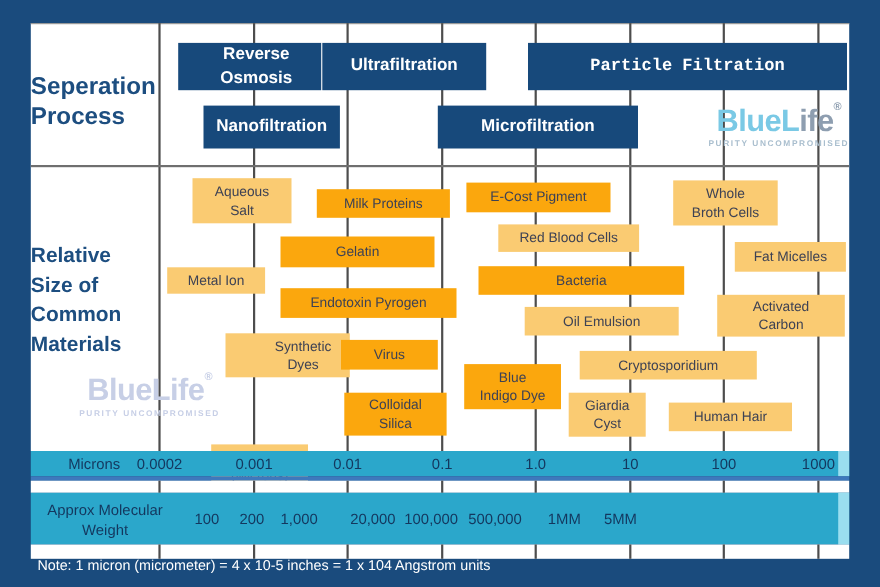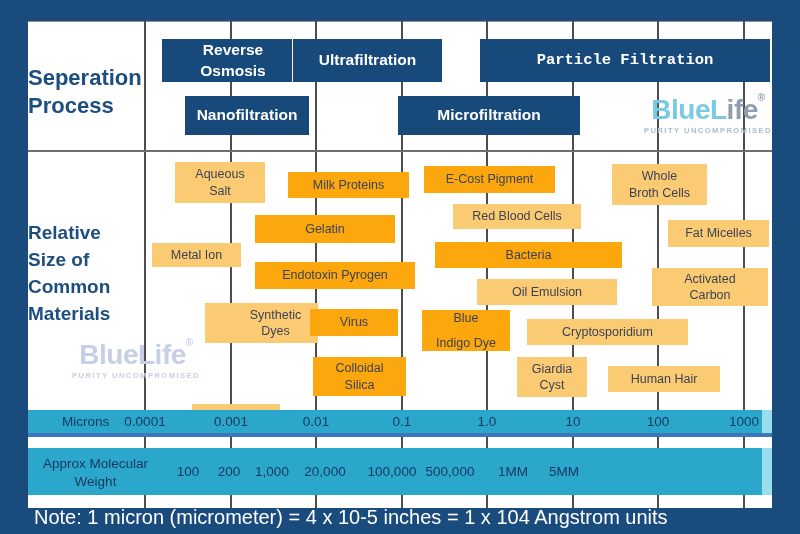--- a/index.html
+++ b/index.html
@@ -34,21 +34,21 @@
   .tick{position:absolute;top:0;height:100%;width:2px;background:var(--grid,#4d4d4d);}
 
   .scale-title{position:absolute;left:34px;top:0;line-height:23px;font-size:13.5px;
                color:var(--scale-text,#14375E);}
   .scale-value{position:absolute;transform:translateX(-50%);top:0;line-height:23px;font-size:13.5px;
                color:var(--scale-text,#14375E);white-space:nowrap;}
   .mw-bar .scale-value{line-height:47px;}
   .mw-label{position:absolute;left:0;top:7px;width:135px;text-align:center;font-size:13.5px;
             line-height:1.3;color:var(--scale-text,#14375E);}
 
-  .note{position:absolute;left:34px;top:506px;color:#ffffff;font-size:20px;}
+  .note{position:absolute;left:34px;top:506px;color:#ffffff;font-size:13px;}
 
   .logo{position:absolute;text-align:center;}
   .logo-main{font-weight:bold;font-size:28px;line-height:1;letter-spacing:-0.5px;white-space:nowrap;}
   .lg-reg{font-size:10px;vertical-align:top;position:relative;top:-3px;}
   .logo-tag{font-size:7.6px;letter-spacing:1.45px;margin-top:2px;white-space:nowrap;font-weight:bold;}
   .logo-top{left:602px;top:75px;width:156px;}
   .logo-top .lg-a{color:var(--logo-cyan,#7AC9E5);}
   .logo-top .lg-b,.logo-top .lg-reg{color:var(--logo-slate,#8E9EB0);}
   .logo-top .logo-tag{color:var(--logo-tagline,#A9BECE);}
   .logo-watermark{left:30px;top:320px;width:156px;}
@@ -144,21 +144,21 @@
         <div class="material light" style="left: 449px; top: 258px; width: 140px; height: 26px;">
           <div class="">Oil Emulsion</div>
         </div>
         <div class="material light" style="left: 177px; top: 282px; width: 85px; height: 40px; padding-left: 28px;">
           <div class="">Synthetic</div>
           <div class="">Dyes</div>
         </div>
         <div class="material dark" style="left: 282px; top: 288px; width: 88px; height: 27px;">
           <div class="">Virus</div>
         </div>
-        <div class="material dark" style="left: 394px; top: 289px; width: 88px; height: 41px; justify-content: space-between;">
+        <div class="material dark" style="left: 394px; top: 310px; width: 88px; height: 41px;">
           <div class="">Blue</div>
           <div class="">Indigo Dye</div>
         </div>
         <div class="material light" style="left: 499px; top: 298px; width: 161px; height: 26px;">
           <div class="">Cryptosporidium</div>
         </div>
         <div class="material light" style="left: 164px; top: 336px; width: 88px; height: 39px; margin-top: 47px;">
           <div class="">Lactose</div>
           <div class="">(Microns)</div>
         </div>
@@ -182,21 +182,21 @@
 
     <div class="logo logo-watermark">
       <div class="logo-main"><span class="lg-a">BlueL</span><span class="lg-b">ife</span><span class="lg-reg">®</span></div>
       <div class="logo-tag">PURITY UNCOMPROMISED</div>
     </div>
   </div>
 
   <div class="teal-bar micron-bar">
     <span class="scale-title">Microns</span>
     <span class="bar-cap"></span>
-  <div class="scale-value" style="left: 117px;">0.0001</div>
+  <div class="scale-value" style="left: 117px;">0.0002</div>
       <div class="scale-value" style="left: 203px;">0.001</div>
       <div class="scale-value" style="left: 288px;">0.01</div>
       <div class="scale-value" style="left: 374px;">0.1</div>
       <div class="scale-value" style="left: 459px;">1.0</div>
       <div class="scale-value" style="left: 545px;">10</div>
       <div class="scale-value" style="left: 630px;">100</div>
       <div class="scale-value" style="left: 716px;">1000</div>
     </div>
 
   <div class="blue-strip"></div>
@@ -213,21 +213,21 @@
 
   <div class="teal-bar mw-bar">
     <div class="mw-label">
       <div>Approx Molecular</div>
       <div>Weight</div>
     </div>
     <span class="bar-cap"></span>
   <div class="scale-value" style="left: 160px;">100</div>
       <div class="scale-value" style="left: 201px;">200</div>
       <div class="scale-value" style="left: 244px;">1,000</div>
-      <div class="scale-value" style="left: 297px;">20,000</div>
+      <div class="scale-value" style="left: 311px;">20,000</div>
       <div class="scale-value" style="left: 364px;">100,000</div>
       <div class="scale-value" style="left: 422px;">500,000</div>
       <div class="scale-value" style="left: 485px;">1MM</div>
       <div class="scale-value" style="left: 536px;">5MM</div>
     </div>
 
   <div class="tick-strip strip2">
       <div class="tick" style="left: 116px;"></div>
       <div class="tick" style="left: 202px;"></div>
       <div class="tick" style="left: 287px;"></div>

